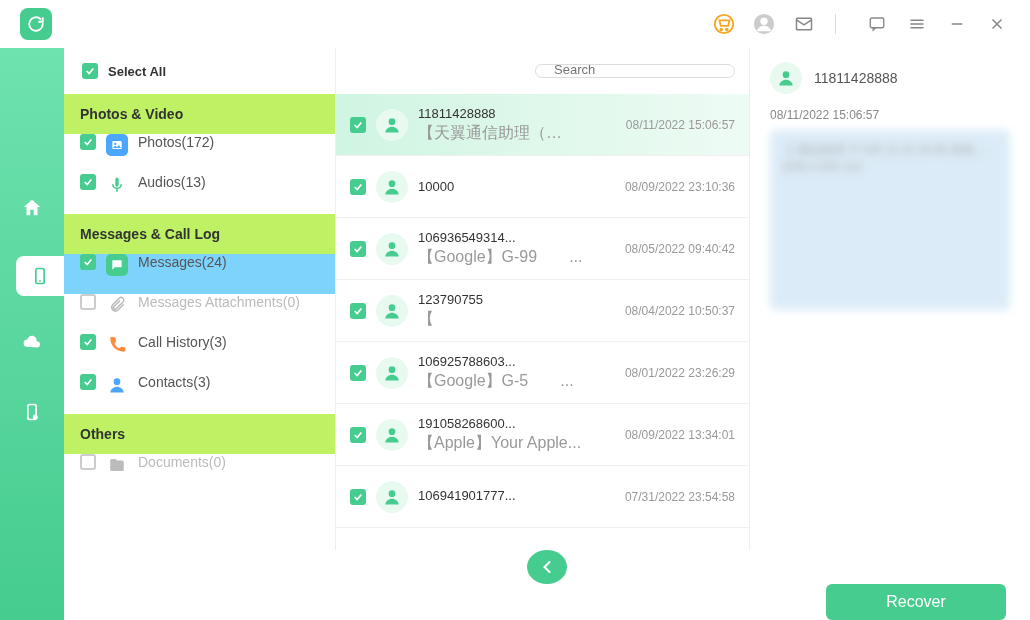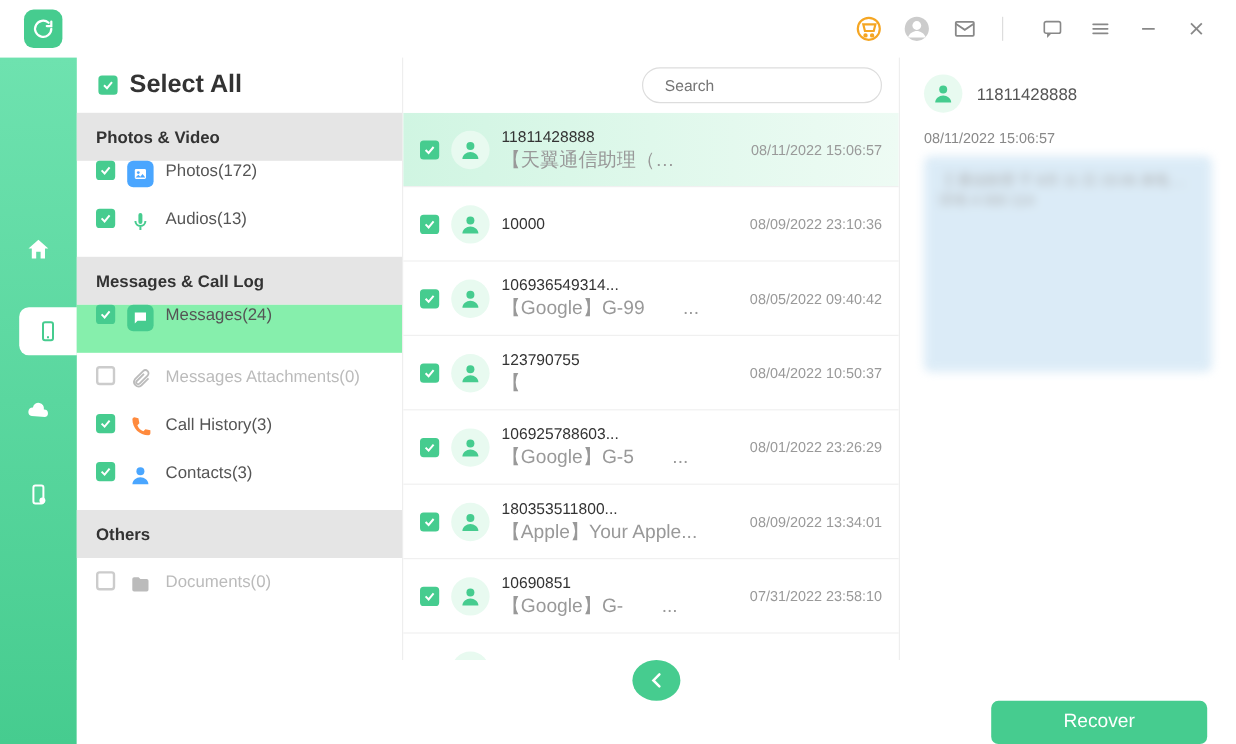--- a/index.html
+++ b/index.html
@@ -7,32 +7,32 @@
     .titlebar { height:48px; display:flex; align-items:center; padding:0 20px; background:#fff; }
     .titlebar .logo { width:32px; height:32px; background:#46cc8f; border-radius:8px; display:flex; align-items:center; justify-content:center; }
     .titlebar .spacer { flex:1; }
     .titlebar .ticon { width:26px; height:26px; display:flex; align-items:center; justify-content:center; margin-left:14px; color:#888; cursor:pointer; }
     .titlebar .divider { width:1px; height:20px; background:#ddd; margin:0 14px 0 18px; }
     .main { display:flex; height:calc(620px - 48px); }
     .railcol { width:64px; background:linear-gradient(180deg,#6ee2af,#46cc8f); display:flex; flex-direction:column; align-items:center; padding-top:140px; gap:28px; }
     .rail-item { width:40px; height:40px; display:flex; align-items:center; justify-content:center; border-radius:8px; color:#fff; cursor:pointer; }
     .rail-item.active { background:#fff; color:#46cc8f; border-top-left-radius:8px; border-bottom-left-radius:8px; border-top-right-radius:0; border-bottom-right-radius:0; width:48px; margin-left:16px; }
     .sidebar { width:272px; border-right:1px solid #eee; display:flex; flex-direction:column; }
-    .selall { height:46px; display:flex; align-items:center; padding:0 18px; font-weight:600; color:#333; font-size:21px; }
-    .cat-head { height:40px; background:#e5e5e5; display:flex; align-items:center; padding:0 16px; font-weight:600; font-size:14px; color:#333; }
+    .selall { height:46px; display:flex; align-items:center; padding:0 18px; font-weight:600; color:#333; font-size:13px; }
+    .cat-head { height:40px; background:#bef264; display:flex; align-items:center; padding:0 16px; font-weight:600; font-size:14px; color:#333; }
     .cat-item { height:40px; display:flex; align-items:flex-start; padding:0 16px; gap:10px; font-size:14px; color:#555; cursor:pointer; }
-    .cat-item.sel { background:#86efac; }
-    .cat-item.disabled { color:#bbb;margin-top:11px; }
+    .cat-item.sel { background:#7dd3fc; }
+    .cat-item.disabled { color:#bbb; }
     .chk { width:16px; height:16px; border:2px solid #46cc8f; border-radius:3px; background:#46cc8f; display:flex; align-items:center; justify-content:center; flex-shrink:0; }
     .chk svg { width:10px; height:10px; }
     .chk.empty { background:transparent; border-color:#ccc; }
     .ic { width:22px; height:22px; border-radius:5px; display:flex; align-items:center; justify-content:center; flex-shrink:0; }
     .center { flex:1; display:flex; flex-direction:column; border-right:1px solid #eee; }
     .searchbar { height:46px; display:flex; align-items:center; justify-content:flex-end; padding:0 14px; }
-    .search { width:200px; height:30px; border:1px solid #ddd; border-radius:16px; display:flex; align-items:center; padding:0 12px; gap:6px; color:#aaa; }
+    .search { width:200px; height:14px; border:1px solid #ddd; border-radius:16px; display:flex; align-items:flex-end; padding:0 12px; gap:6px; color:#aaa; }
     .search input { border:none; outline:none; flex:1; font-size:13px; color:#555; background:transparent; }
     .msglist { flex:1; overflow:hidden; }
     .msgrow { height:62px; display:flex; align-items:center; padding:0 14px; gap:10px; border-bottom:1px solid #f0f0f0; cursor:pointer; }
     .msgrow.sel { background:linear-gradient(90deg,#d0f5e2,#eefbf4); }
     .avatar { width:32px; height:32px; border-radius:50%; background:#e8faf0; display:flex; align-items:center; justify-content:center; flex-shrink:0; }
     .avatar svg { width:20px; height:20px; }
     .msgtxt { flex:1; min-width:0; }
     .msgnum { font-size:13px; color:#333; white-space:nowrap; overflow:hidden; text-overflow:ellipsis; }
     .msgprev { font-size:16px; color:#999; white-space:nowrap; overflow:hidden; text-overflow:ellipsis; margin-top:2px; }
     .msgtime { font-size:12px; color:#999; flex-shrink:0; }
@@ -337,42 +337,24 @@
               <path d="M2 6l3 3 5-6"></path>
             </svg>
           </div>
           <div class="avatar">
             <svg viewBox="0 0 24 24" fill="#46cc8f">
               <circle cx="12" cy="8" r="4"></circle>
               <path d="M4 21c0-4 4-7 8-7s8 3 8 7z"></path>
             </svg>
           </div>
           <div class="msgtxt">
-            <div class="msgnum">180353511800...</div>
+            <div class="msgnum">191058268600...</div>
             <div class="msgprev">【Apple】Your Apple...</div>
           </div>
           <div class="msgtime">08/09/2022 13:34:01</div>
-        </div>
-        <div class="msgrow">
-          <div class="chk">
-            <svg viewBox="0 0 12 12" stroke="#fff" stroke-width="2" fill="none">
-              <path d="M2 6l3 3 5-6"></path>
-            </svg>
-          </div>
-          <div class="avatar">
-            <svg viewBox="0 0 24 24" fill="#46cc8f">
-              <circle cx="12" cy="8" r="4"></circle>
-              <path d="M4 21c0-4 4-7 8-7s8 3 8 7z"></path>
-            </svg>
-          </div>
-          <div class="msgtxt">
-            <div class="msgnum">10690851</div>
-            <div class="msgprev">【Google】G-　　...</div>
-          </div>
-          <div class="msgtime">07/31/2022 23:58:10</div>
         </div>
         <div class="msgrow">
           <div class="chk">
             <svg viewBox="0 0 12 12" stroke="#fff" stroke-width="2" fill="none">
               <path d="M2 6l3 3 5-6"></path>
             </svg>
           </div>
           <div class="avatar">
             <svg viewBox="0 0 24 24" fill="#46cc8f">
               <circle cx="12" cy="8" r="4"></circle>

